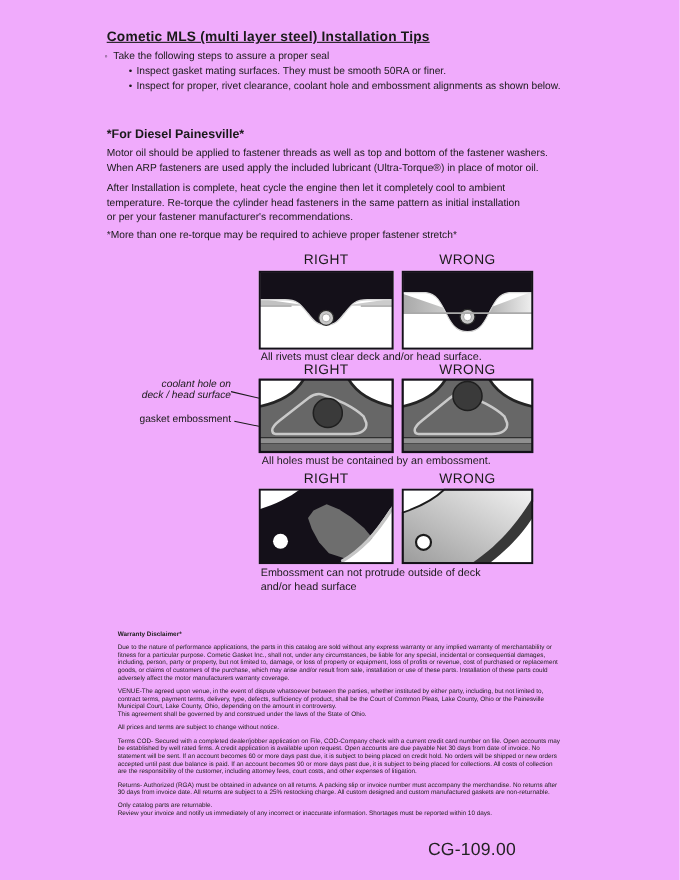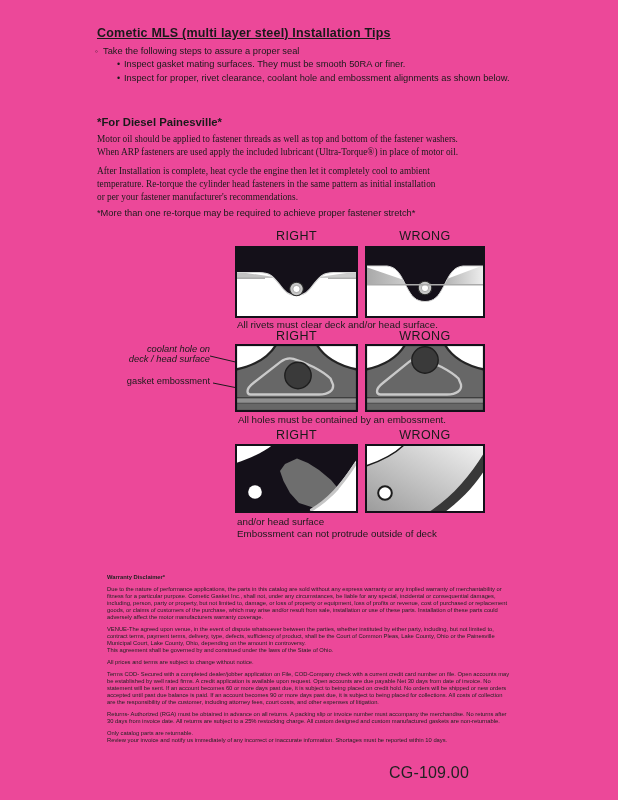--- a/index.html
+++ b/index.html
@@ -1,31 +1,31 @@
 <!DOCTYPE html>
 <html style="--ink: #141019; --text: #1a1a1a; --gasket-gray: #676767;"><head>
 <meta charset="utf-8">
 <style>
   html,body{margin:0;padding:0;background:#ffffff;}
   .page{
-    position:relative;width:618px;height:800px;background:#ec4899;overflow:hidden;
+    position:relative;width:618px;height:800px;background:#f0abfc;overflow:hidden;
     font-family:"Liberation Sans","DejaVu Sans",sans-serif;color:var(--text,#1a1a1a);
   }
   .abs{position:absolute;white-space:nowrap;}
   
   .title{left:97px;top:26px;font-size:12.5px;font-weight:bold;text-decoration:underline;letter-spacing:.2px;}
   
   .bullets{left:95px;top:45px;font-size:9.3px;line-height:13.3px;}
   .b-row{white-space:nowrap;}
   .b-ico{display:inline-block;width:8px;font-size:8px;vertical-align:top;line-height:13.3px;}
   .sub{padding-left:22px;}
   .sub .b-ico{width:7px;font-size:9px;}
   
   .diesel-h{left:97px;top:116px;font-size:11.3px;font-weight:bold;}
-  .para{font-size:9.3px;line-height:13.2px;font-family:Liberation Serif, serif;}
+  .para{font-size:9.3px;line-height:13.2px;}
   .p1{left:97px;top:133px;}
   .p2{left:97px;top:165px;}
   .note{left:97px;top:208px;font-size:9.3px;}
   
   .dg-h{font-size:12.5px;letter-spacing:.4px;text-align:center;width:123px;}
   .cap{font-size:9.8px;line-height:12.3px;}
   .panel{position:absolute;line-height:0;}
   .lbl{font-size:9.3px;line-height:10.3px;text-align:right;}
   
   .legal{left:107px;top:574px;font-size:5.8px;line-height:7px;color:#222;}
@@ -168,22 +168,22 @@
           </linearGradient>
       </defs>
       <rect width="120" height="69" fill="#ffffff"></rect>
       <path d="M1,22 C16,17 30,9.5 39,1 H119 V12 C103,36.5 88,54 67,68 H1 Z" fill="url(#gd3)" stroke="#1c1c1c" stroke-width="1.6"></path>
       <path d="M119,9 C104,33 88,52 64,68 H80 C99.5,53.5 111.5,38.5 119,27 Z" fill="#383838"></path>
       <circle cx="20" cy="49" r="6.8" fill="#ffffff" stroke="#1c1c1c" stroke-width="2"></circle>
       <rect x="1" y="1" width="118" height="67" fill="none" stroke="#141019" stroke-width="2"></rect>
     </svg>
   </div>
   <div class="abs cap" style="left:237px;top:516px;">
+    <div>Embossment can not protrude outside of deck</div>
     <div>and/or head surface</div>
-    <div>Embossment can not protrude outside of deck</div>
   </div>
 
   <div class="abs legal">
     <div class="hd">Warranty Disclaimer*</div>
     <div class="gap"></div>
     <div>
       <div>Due to the nature of performance applications, the parts in this catalog are sold without any express warranty or any implied warranty of merchantability or</div>
       <div>fitness for a particular purpose.  Cometic Gasket Inc., shall not, under any circumstances, be liable for any special, incidental or consequential damages,</div>
       <div>including, person, party or property, but not limited to, damage, or loss of property or equipment, loss of profits or revenue, cost of purchased or replacement</div>
       <div>goods, or claims of customers of the purchase, which may arise and/or result from sale, installation or use of these parts.  Installation of these parts could</div>

